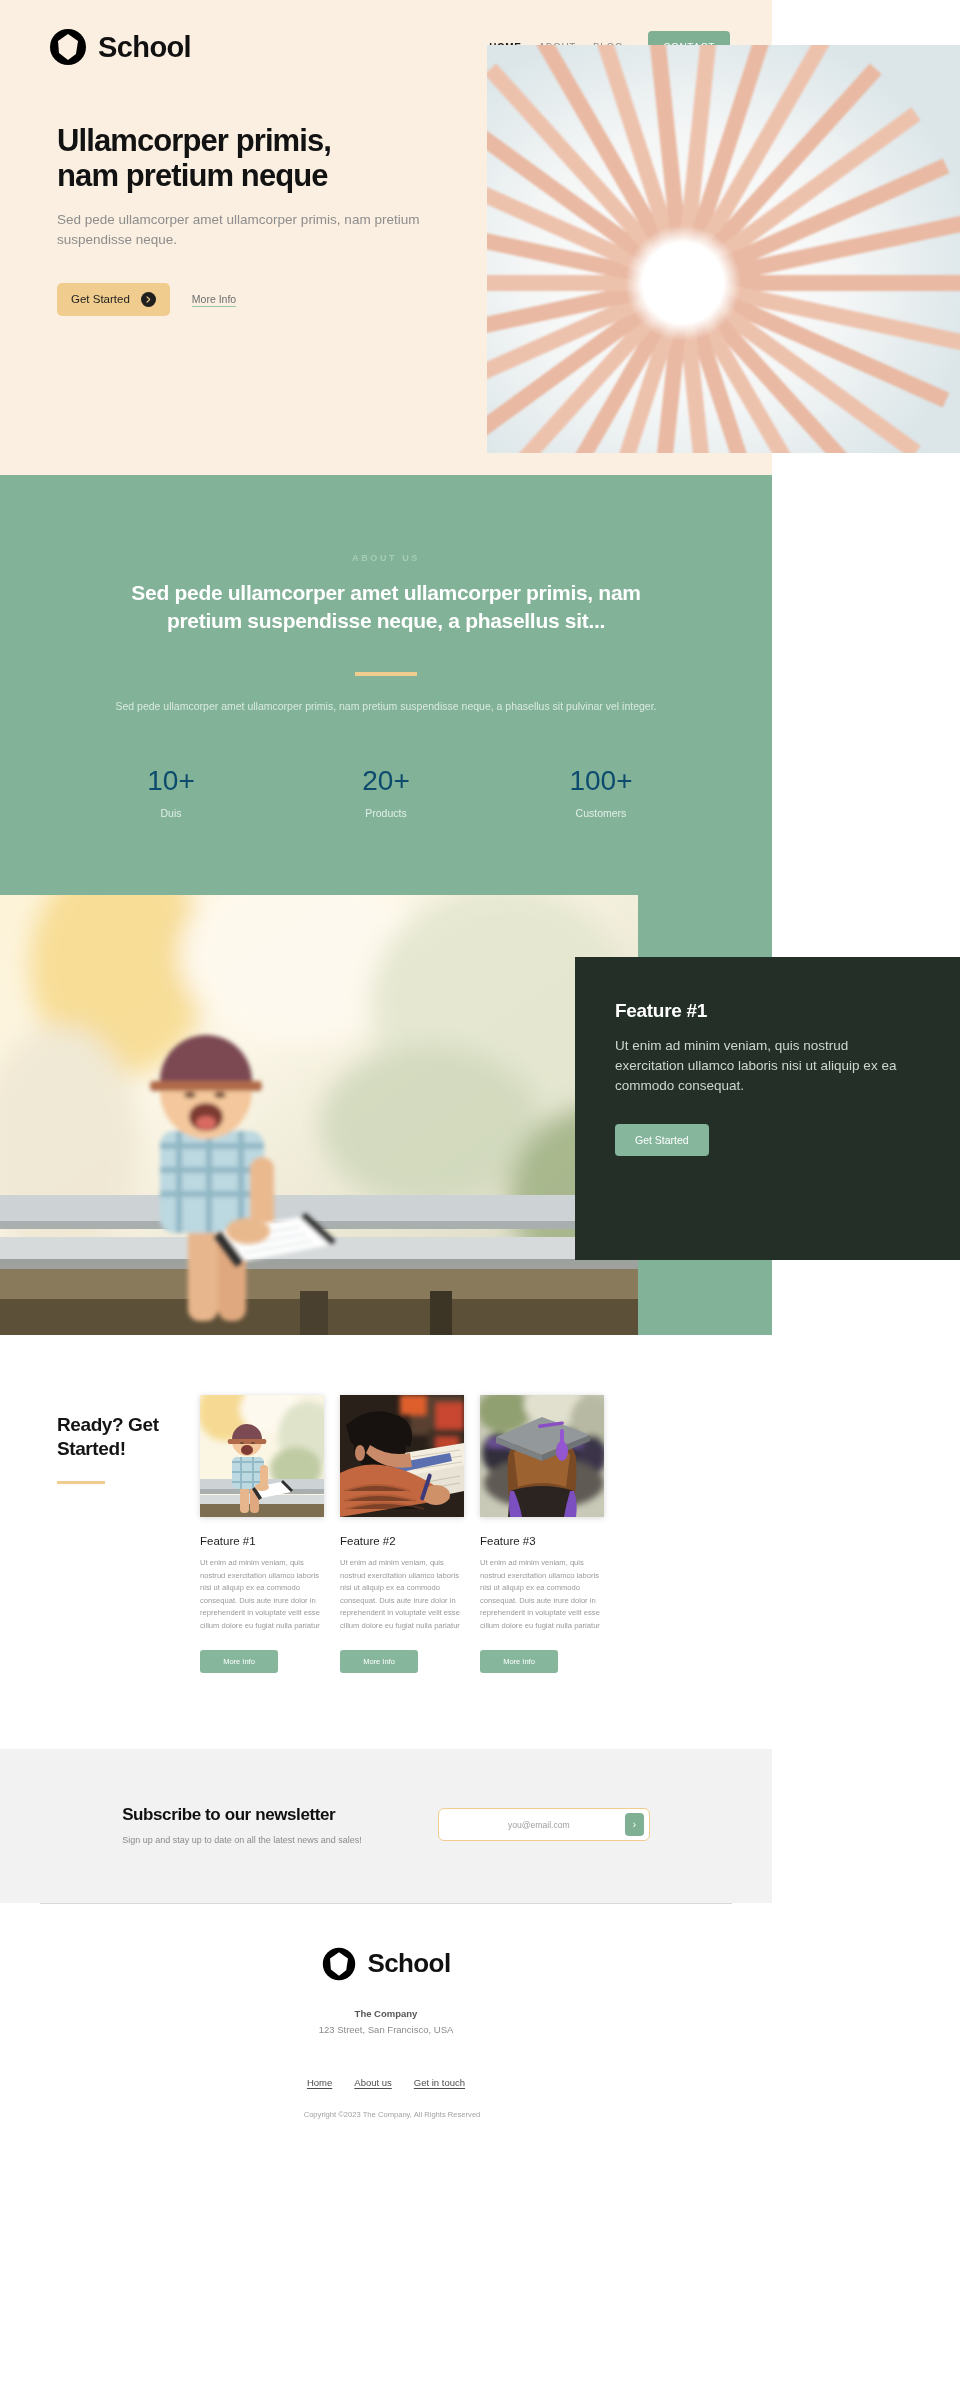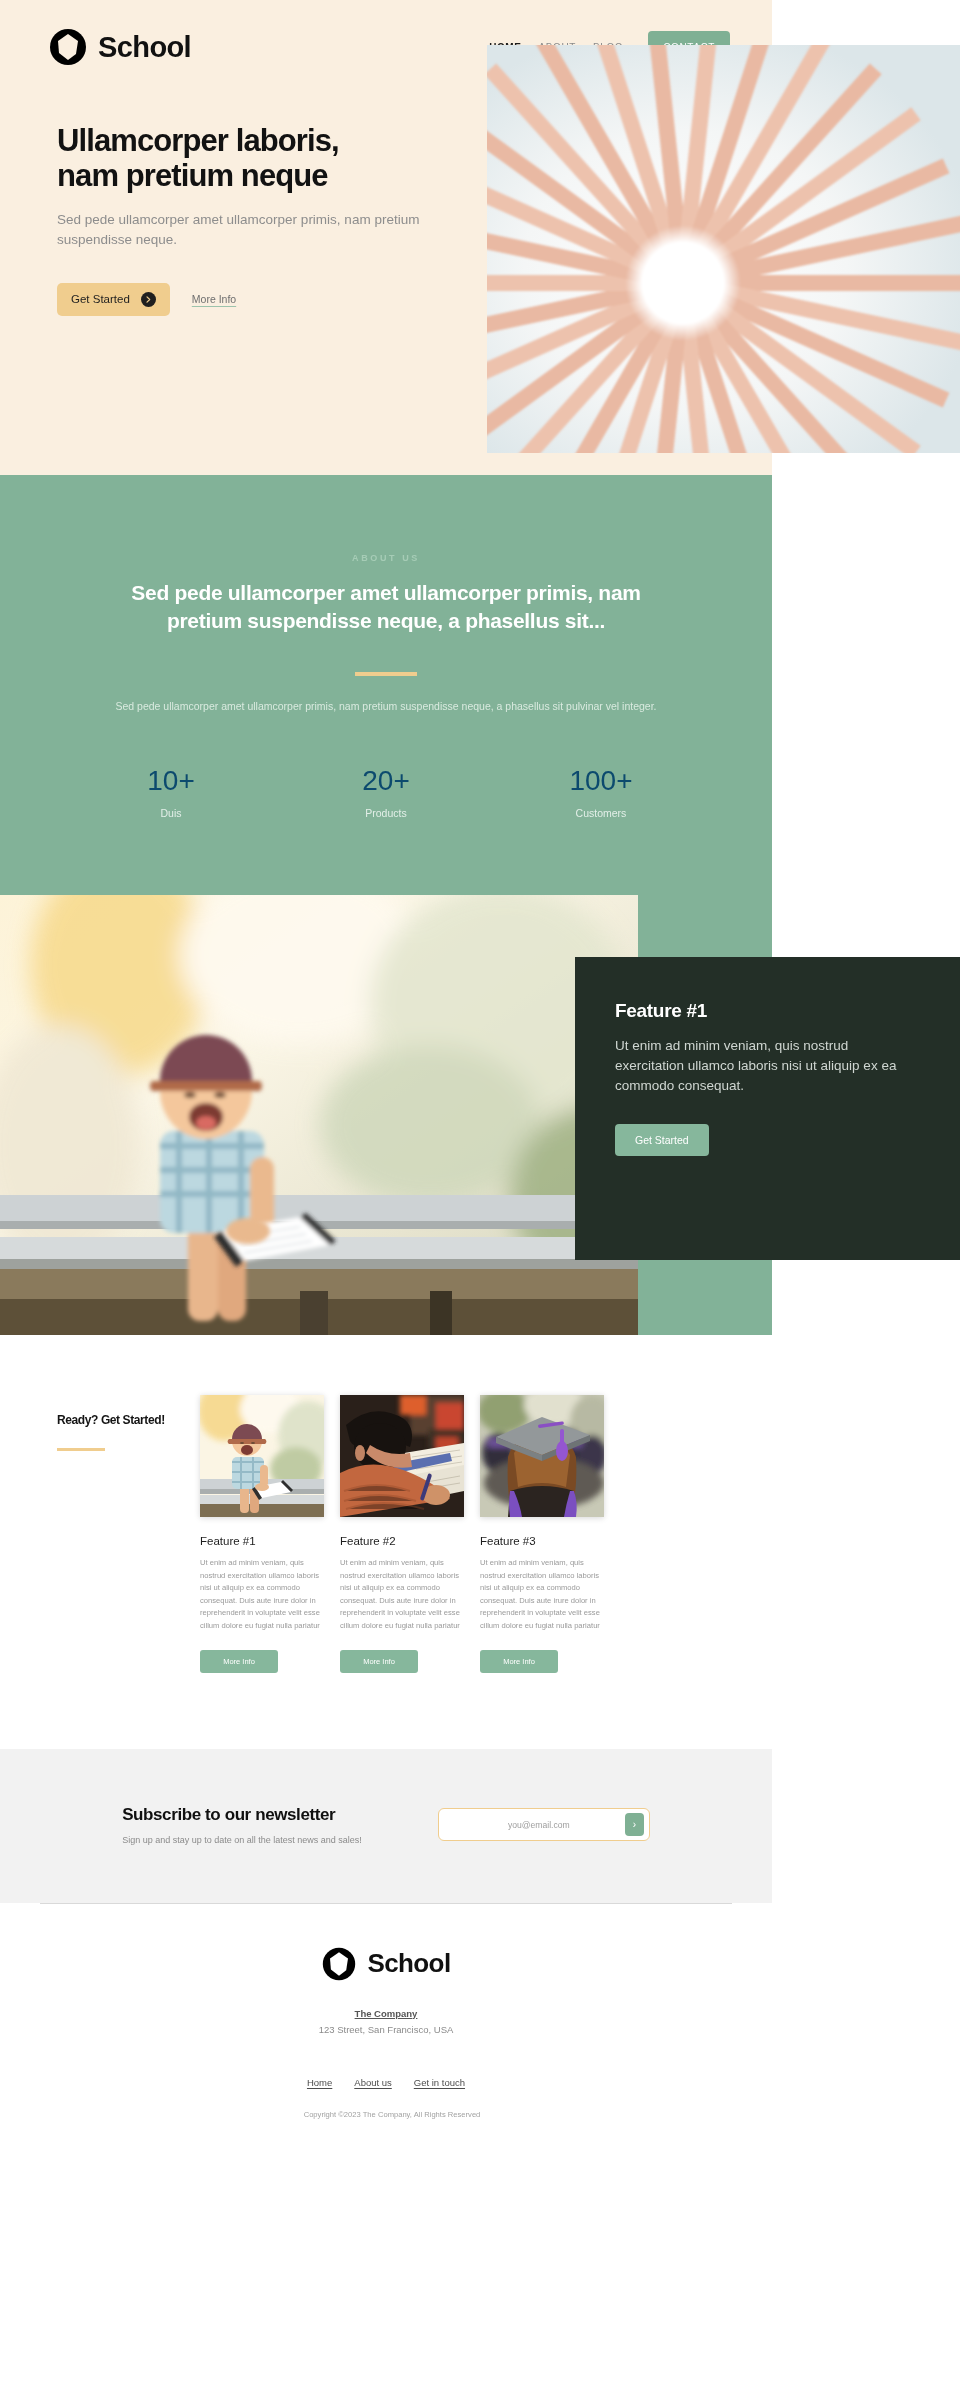--- a/index.html
+++ b/index.html
@@ -107,21 +107,21 @@
     margin-top:28px; background:#86b79c; color:#ffffff; border:none;
     border-radius:4px; font-size:10.5px; padding:10px 20px; cursor:pointer;
     font-family:"Liberation Sans", sans-serif;
   }
 
   
   .cards-section { background:#ffffff; padding:60px 0 76px 0; position:relative; }
   .cards-wrap { display:flex; padding:0 40px 0 57px; gap:0; }
   .cards-head { width:140px; padding-top:18px; flex:none; }
   .cards-head h2 {
-    font-size:12px; font-weight:bold; letter-spacing:-0.4px; color:#141414;
+    font-size:19px; font-weight:bold; letter-spacing:-0.4px; color:#141414;
     line-height:1.25;
   }
   .cards-head .rule {
     width:48px; height:3px; background:#f0cd8e; margin-top:20px;
   }
   .cards-row { display:flex; gap:16px; margin-left:3px; }
   .card { width:124px; }
   .card-img {
     width:124px; height:122px; overflow:hidden; background:#eee;
     box-shadow:0 1px 6px rgba(0,0,0,0.16);
@@ -172,21 +172,20 @@
   }
   .footer-brand {
     display:flex; align-items:center; justify-content:center; gap:10px;
     padding-top:42px;
   }
   .footer-brand .brand-name { font-size:26px; }
   .footer-brand .logo-mark { width:36px; height:36px; }
   .footer-company {
     text-align:center; margin-top:26px; font-size:9.5px; font-weight:bold;
     color:#565656;
-    text-decoration:underline;
   }
   .footer-address {
     text-align:center; margin-top:5px; font-size:9.5px; color:#8b8b8b;
   }
   .footer-links {
     display:flex; justify-content:center; gap:22px; margin-top:42px;
   }
   .footer-links a {
     font-size:9.5px; color:#4d4d4d; text-decoration:underline;
     text-underline-offset:2px;
@@ -217,21 +216,21 @@
         <a class="nav-link active" href="#">HOME</a>
         <a class="nav-link" href="#">ABOUT</a>
         <a class="nav-link" href="#">BLOG</a>
         <button class="nav-cta">CONTACT</button>
       </div>
     </nav>
 
     <div class="hero-body">
       <div class="hero-copy">
         <h1 class="hero-title">
-          <span>Ullamcorper laboris,</span><br>
+          <span>Ullamcorper primis,</span><br>
           <span>nam pretium neque</span>
         </h1>
         <p class="hero-sub">Sed pede ullamcorper amet ullamcorper primis, nam pretium suspendisse neque.</p>
         <div class="hero-actions">
           <button class="btn-primary">
             <span>Get Started</span>
             <span class="arrow-circle">
               <svg viewBox="0 0 12 12" width="9" height="9" aria-hidden="true">
                 <path d="M4 2.5 L7.6 6 L4 9.5" stroke="#f0cd8e" stroke-width="1.6" fill="none" stroke-linecap="round" stroke-linejoin="round"></path>
               </svg>

